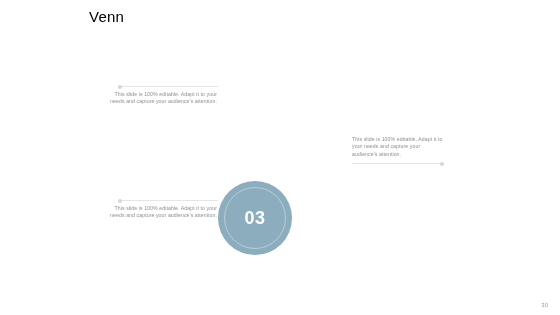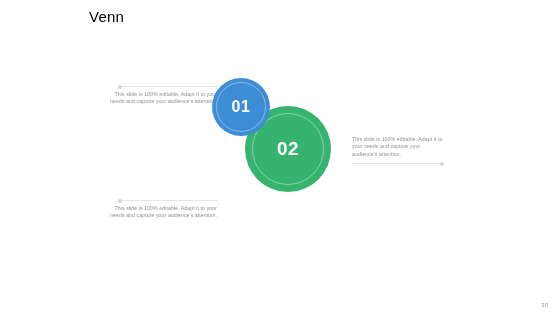--- a/index.html
+++ b/index.html
@@ -197,26 +197,23 @@
       <div class="callout-text">This slide is 100% editable. Adapt it to your needs and capture your audience's attention.</div>
     </div>
 
     <div class="callout c2">
       <div class="callout-text">This slide is 100% editable. Adapt it to your needs and capture your audience's attention.</div>
       <div class="rule dot-right">
         <span class="dot"></span>
       </div>
     </div>
 
-
-    <div class="venn-circle c2">
-      <span class="venn-number">02</span>
-    </div>
-
-    <div class="venn-circle c1">
-      <span class="venn-number">01</span>
-    </div>
+    <div class="venn-circle c3">
+      <span class="venn-number">03</span>
+    </div>
+
+
 
   </div>
 
   <div class="page-number">30</div>
 
 </div>
 
 </body></html>

